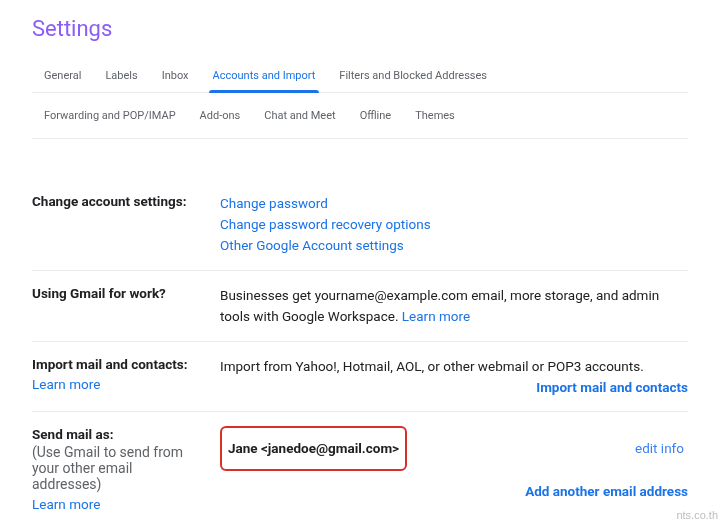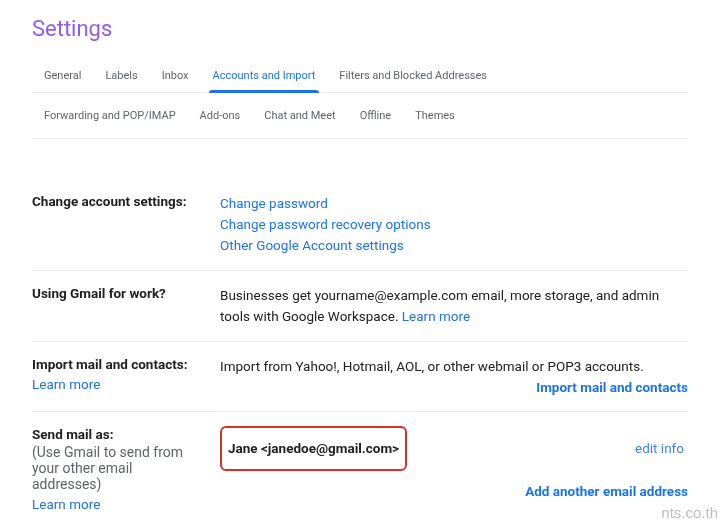--- a/index.html
+++ b/index.html
@@ -112,21 +112,21 @@
       color: #3b82f6;
       font-size: 13.5px;
       cursor: pointer;
       padding-right: 4px;
     }
     .watermark {
       position: fixed;
       right: 2px;
       bottom: 2px;
       color: #bdbdbd;
-      font-size: 15px;
+      font-size: 11px;
       font-family: Arial, sans-serif;
       pointer-events: none;
     }
     .no-border { border-bottom: none; }
   </style>
 </head>
 <body>
 
 <div class="container">
 

